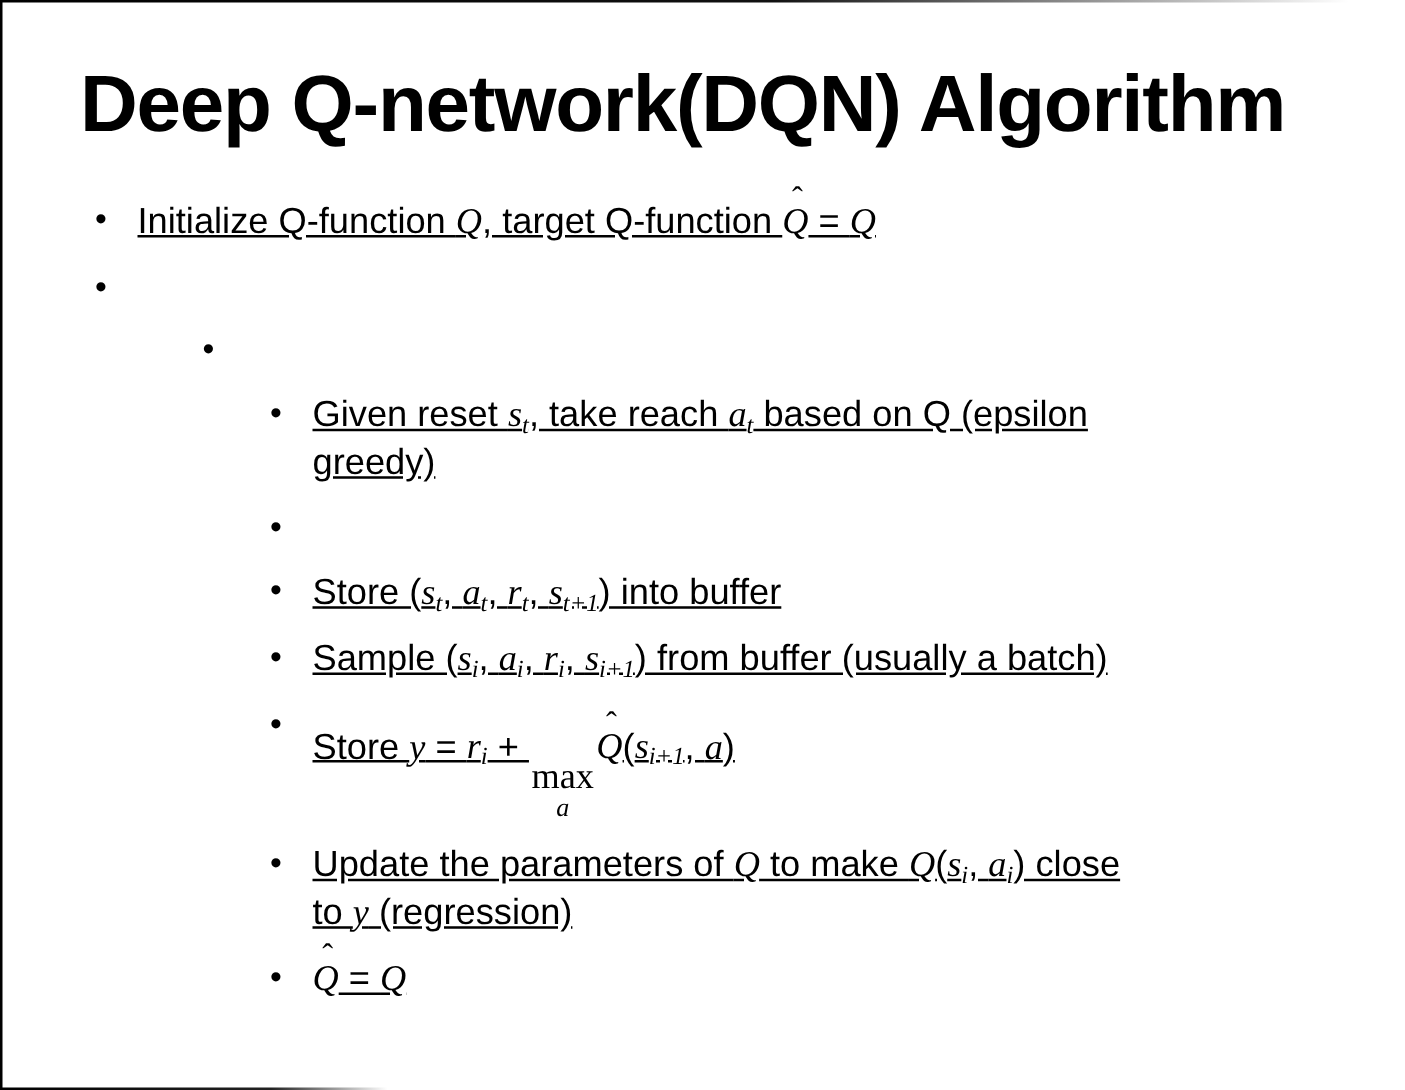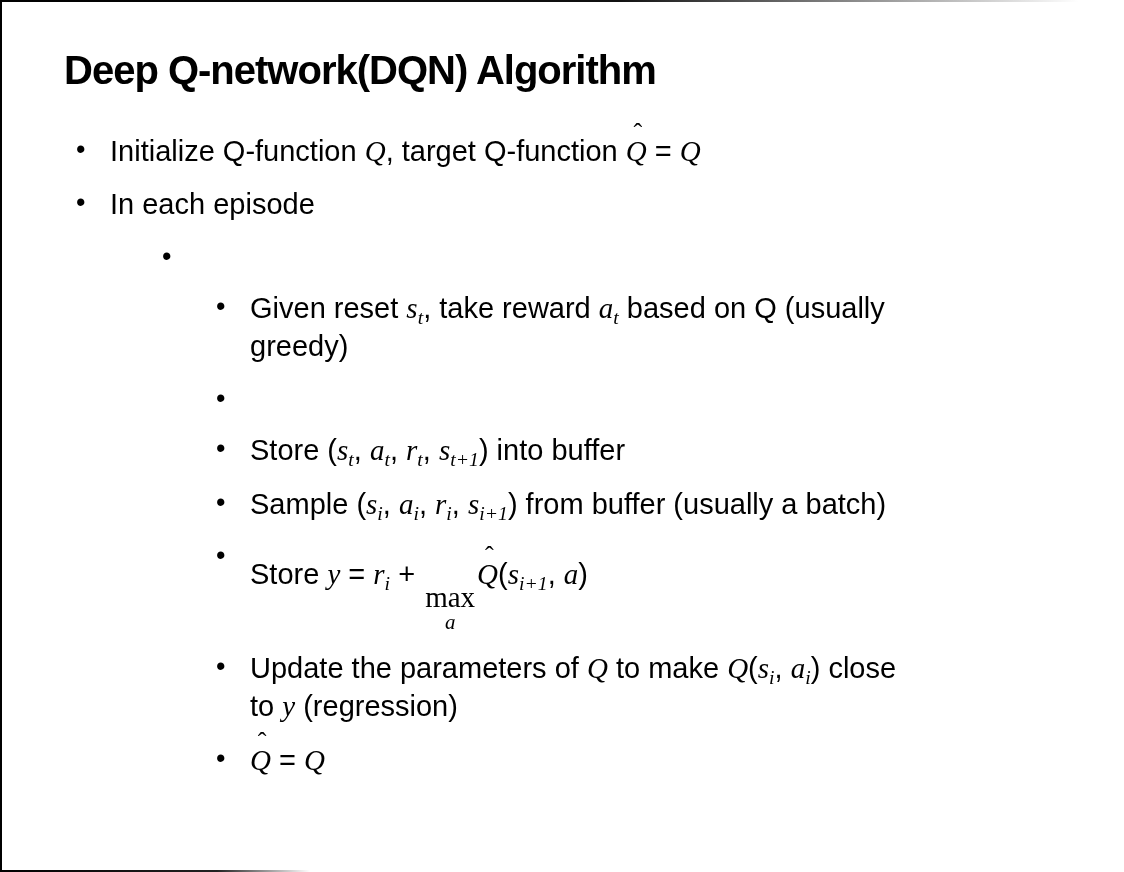--- a/index.html
+++ b/index.html
@@ -11,28 +11,28 @@
   }
   .edge-left  { position:absolute; left:0; top:0; width:2px; height:872px; background:#000; }
   .edge-top   { position:absolute; left:0; top:0; height:2px; width:1124px;
                 background:linear-gradient(to right,#000 0%,#111 55%,rgba(0,0,0,0) 96%); }
   .edge-bottom{ position:absolute; left:0; bottom:0; height:2px; width:310px;
                 background:linear-gradient(to right,#000 0%,#222 70%,rgba(0,0,0,0) 100%); }
 
   .slide { padding:48px 34px 0 64px; }
 
   .title {
-    font-size:40px; font-weight:700; letter-spacing:-1px;
+    font-size:64px; font-weight:700; letter-spacing:-1px;
     margin:0 0 40px 0; line-height:1.1;
   }
 
   .bullets { }
   .bullet { display:flex; align-items:flex-start; font-size:29px; line-height:1.32; margin-bottom:15px; }
   .bullet .marker { flex:none; width:34px; font-size:27px; }
-  .bullet .content { display:block; }
+  .bullet .content { display:block;text-decoration:underline; }
   .level1 { margin-left:12px; }
   .level2 { margin-left:98px; }
   .level3 { margin-left:152px; max-width:880px; }
 
   
   .m { font-family:"Liberation Serif", serif; font-style:italic; }
   .m sub { font-size:0.68em; font-style:italic; line-height:0; vertical-align:-0.28em; }
   .hatwrap { position:relative; display:inline-block; }
   .hatwrap .hat {
     position:absolute; top:-0.46em; left:58%; transform:translateX(-50%);
@@ -53,28 +53,27 @@
 
 <div class="slide">
   <h1 class="title">Deep Q-network(DQN) Algorithm</h1>
   <div class="bullets" id="bullets">
       <div class="bullet level1">
         <span class="marker">•</span>
         <span class="content"><span class="t">Initialize Q-function </span><span class="m"><span class="base">Q</span></span><span class="t">, target Q-function </span><span class="m hatwrap"><span class="hat">ˆ</span><span class="base">Q</span></span><span class="t"> = </span><span class="m"><span class="base">Q</span></span></span>
       </div>
       <div class="bullet level1">
         <span class="marker">•</span>
-        <span class="content"><span class="t">In each episode</span></span>
       </div>
       <div class="bullet level2">
         <span class="marker">•</span>
       </div>
       <div class="bullet level3">
         <span class="marker">•</span>
-        <span class="content"><span class="t">Given reset </span><span class="m"><span class="base">s</span><sub class="ms">t</sub></span><span class="t">, take reward </span><span class="m"><span class="base">a</span><sub class="ms">t</sub></span><span class="t"> based on Q (usually</span><br><span class="t">greedy)</span></span>
+        <span class="content"><span class="t">Given reset </span><span class="m"><span class="base">s</span><sub class="ms">t</sub></span><span class="t">, take reach </span><span class="m"><span class="base">a</span><sub class="ms">t</sub></span><span class="t"> based on Q (epsilon</span><br><span class="t">greedy)</span></span>
       </div>
       <div class="bullet level3">
         <span class="marker">•</span>
       </div>
       <div class="bullet level3">
         <span class="marker">•</span>
         <span class="content"><span class="t">Store (</span><span class="m"><span class="base">s</span><sub class="ms">t</sub></span><span class="t">, </span><span class="m"><span class="base">a</span><sub class="ms">t</sub></span><span class="t">, </span><span class="m"><span class="base">r</span><sub class="ms">t</sub></span><span class="t">, </span><span class="m"><span class="base">s</span><sub class="ms">t+1</sub></span><span class="t">) into buffer</span></span>
       </div>
       <div class="bullet level3">
         <span class="marker">•</span>

